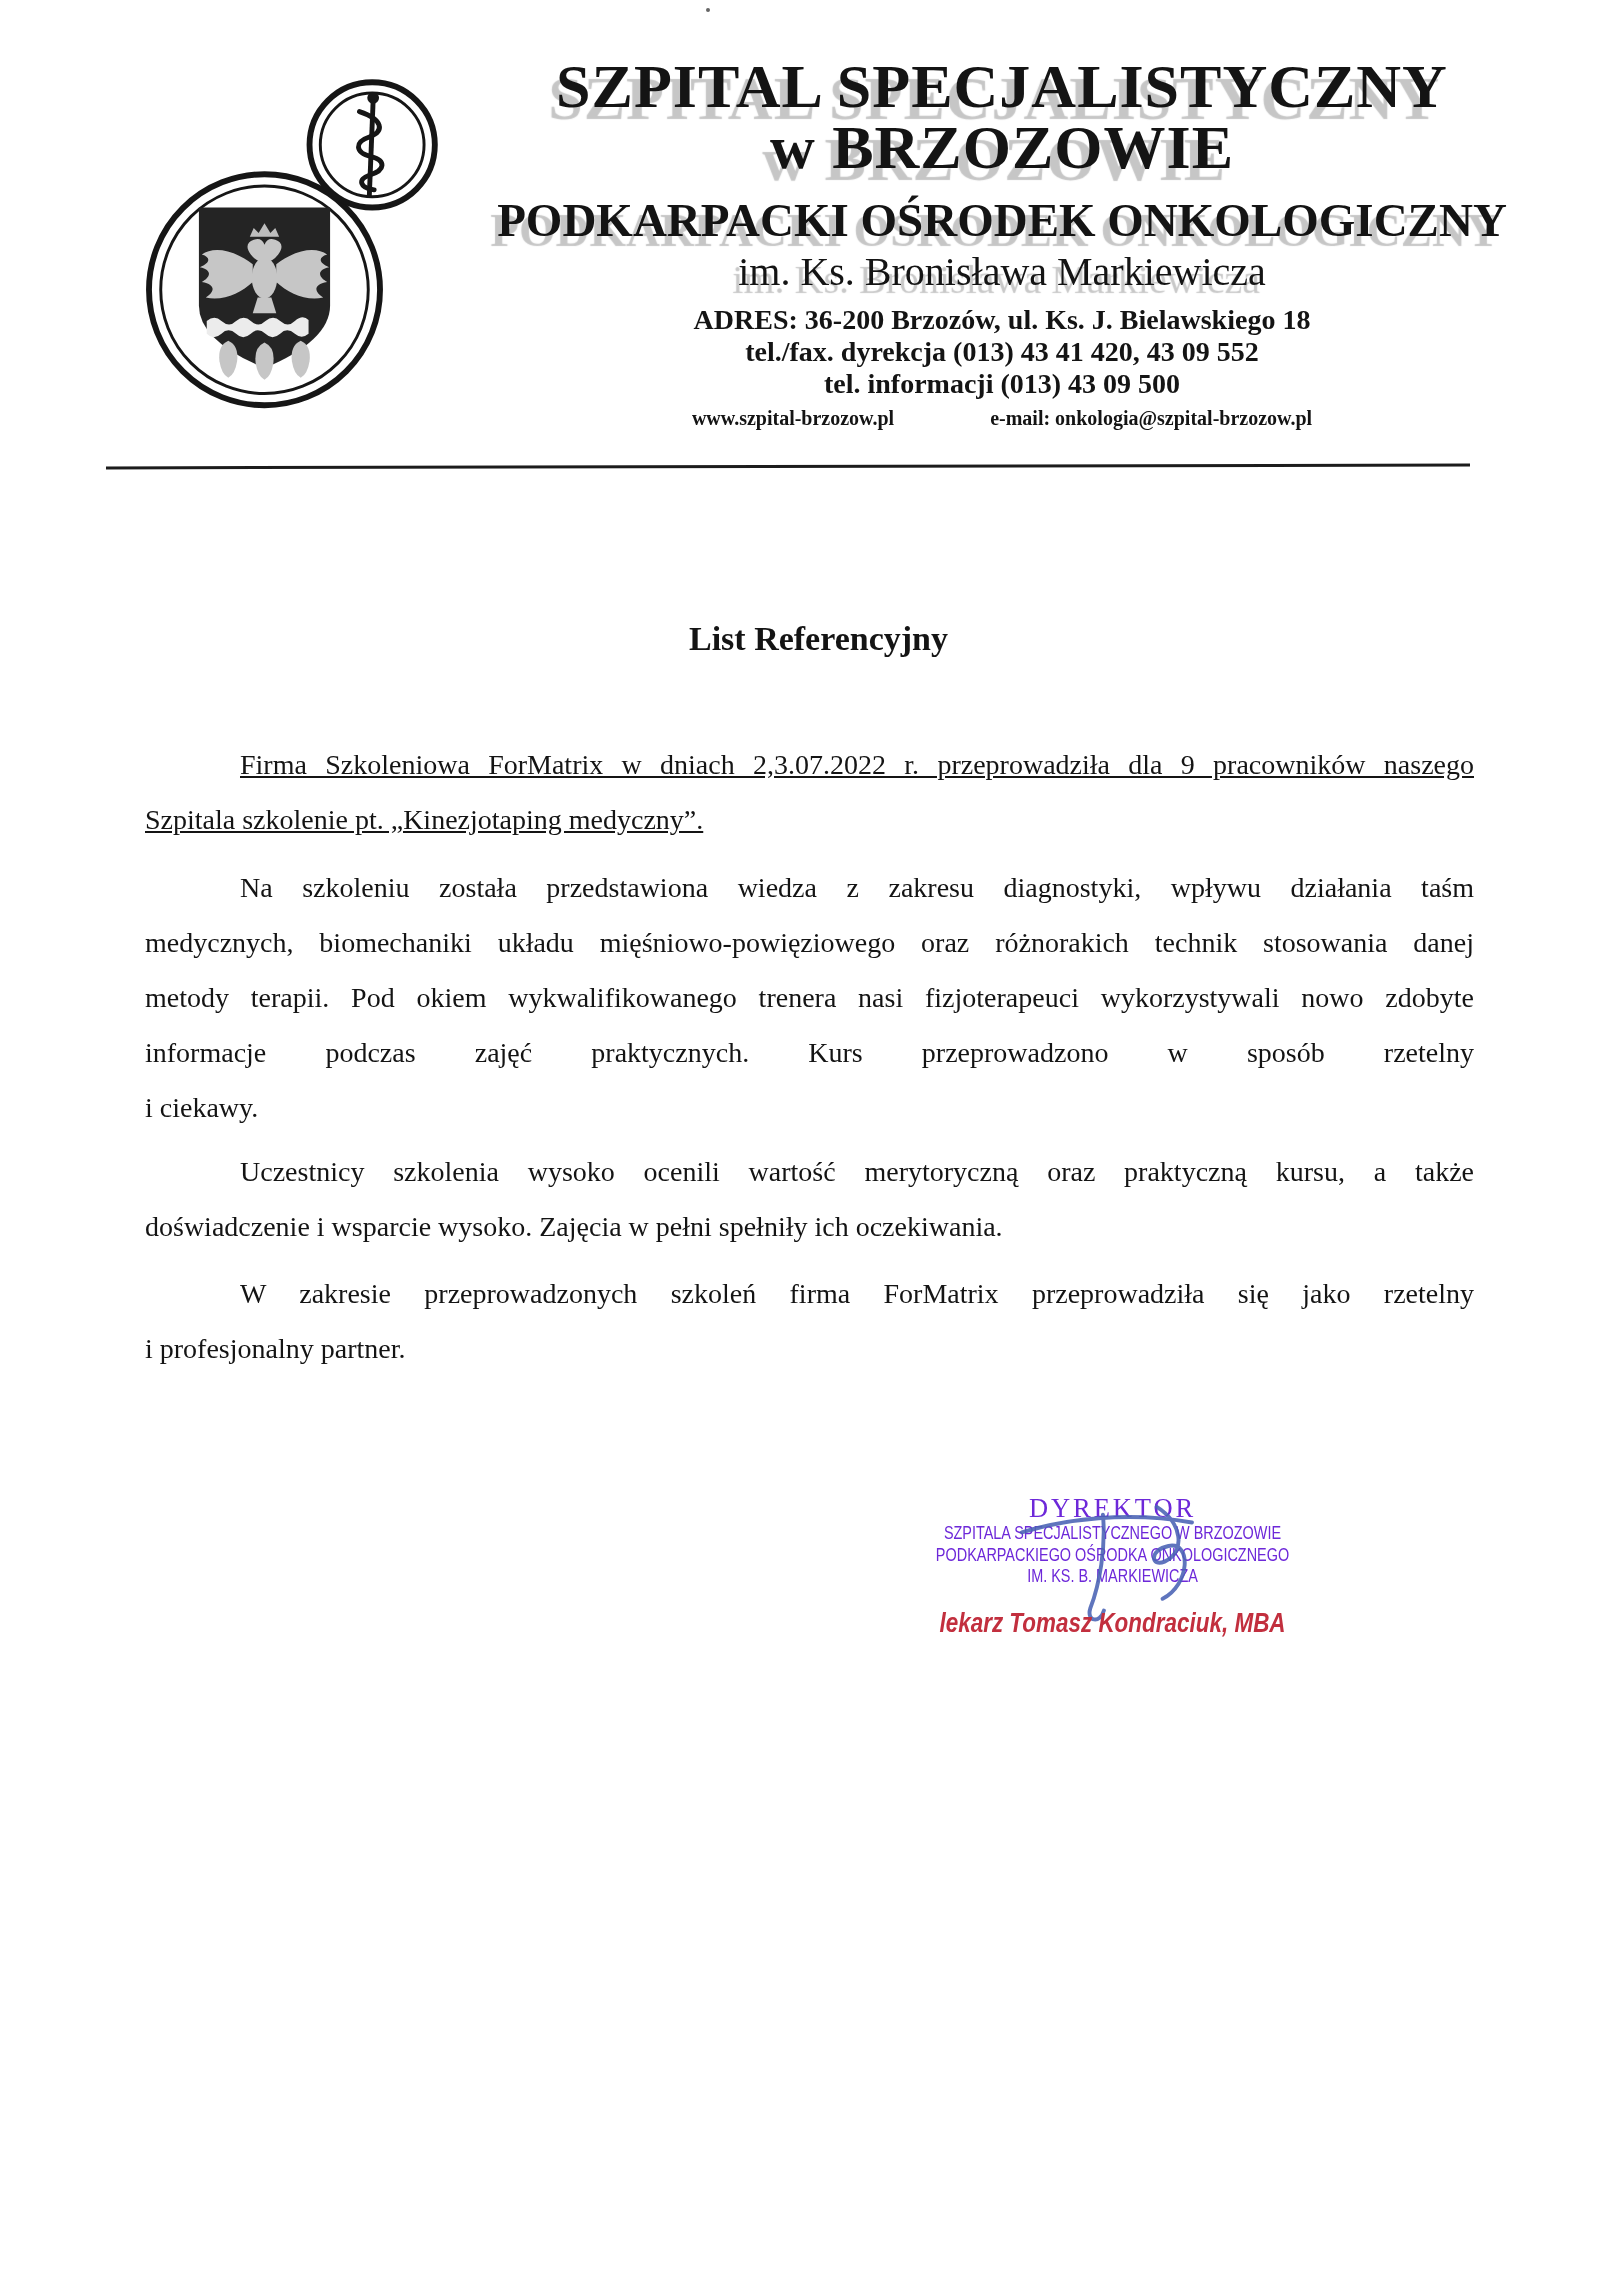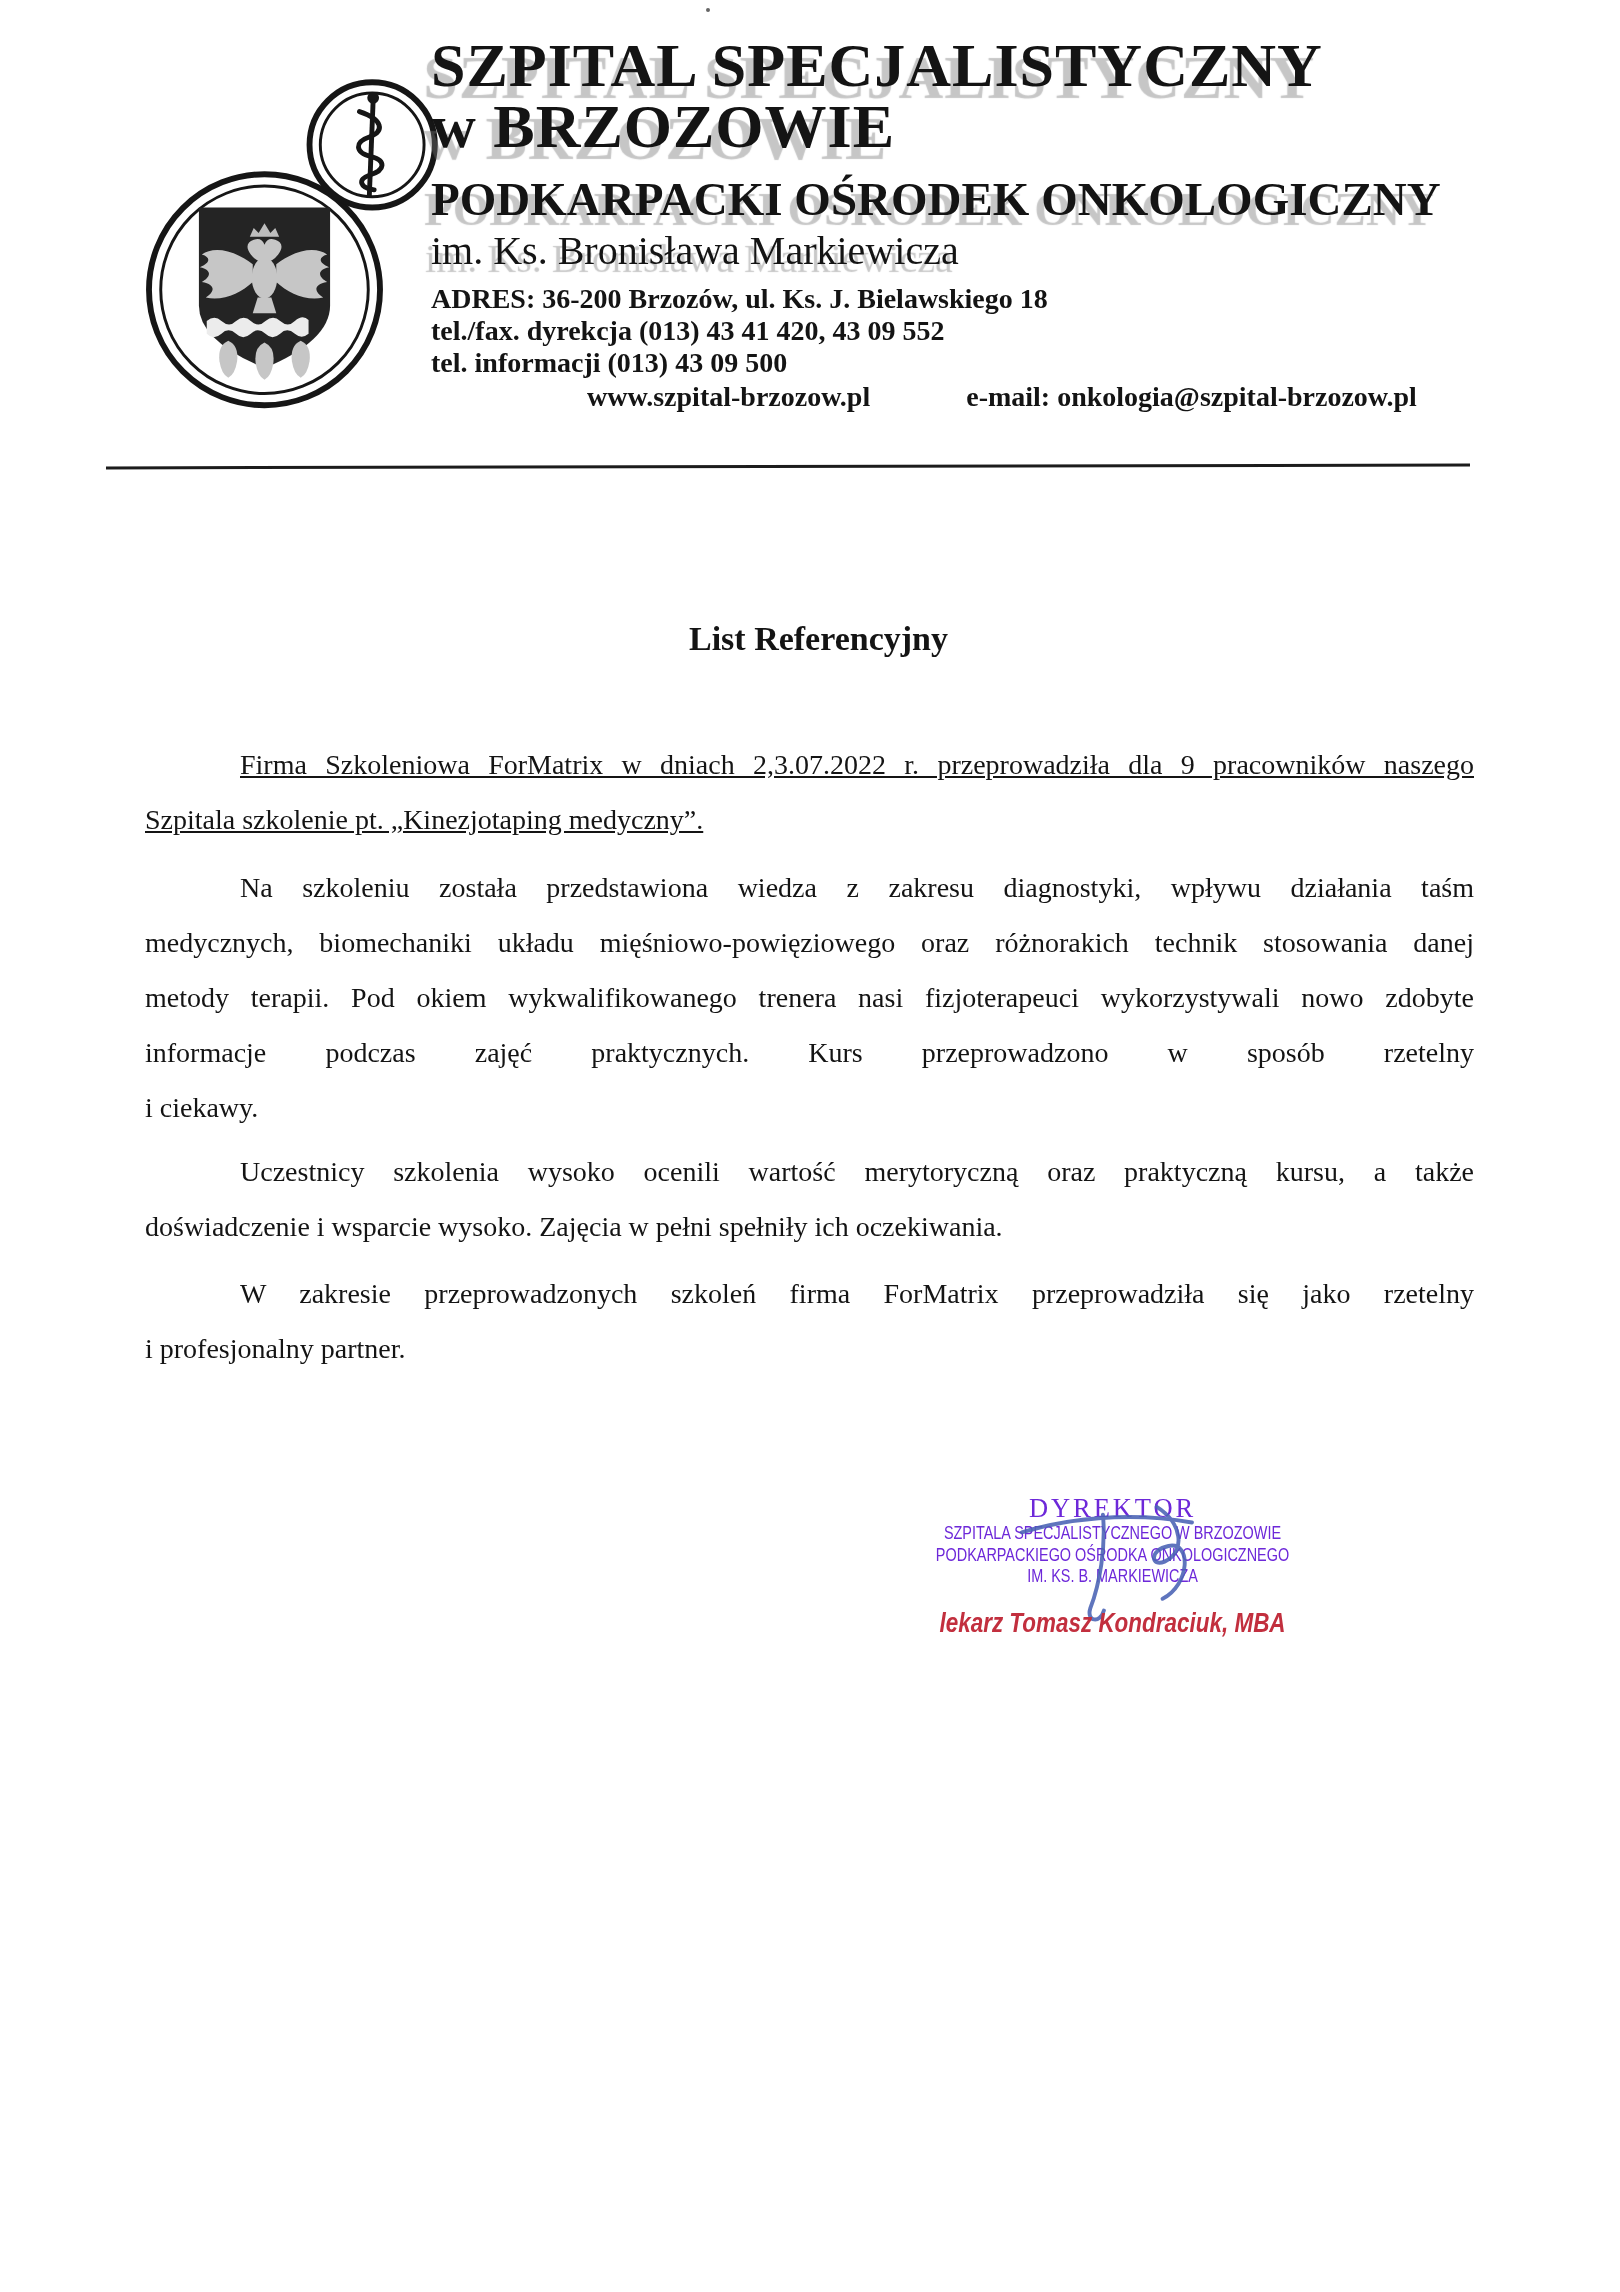--- a/index.html
+++ b/index.html
@@ -2,36 +2,36 @@
 <html><head>
 <meta charset="utf-8">
 <style>
   html,body{margin:0;padding:0;background:#ffffff;}
   .page{
     position:relative; width:1620px; height:2293px; background:#ffffff;
     font-family:"Liberation Serif","DejaVu Serif",serif; color:#141414; overflow:hidden;
   }
   
   .logo{position:absolute;left:83px;top:45px;}
-  .head-text{position:absolute;left:431px;top:35px;width:1142px;text-align:left;}
+  .head-text{position:absolute;left:431px;top:56px;width:1142px;text-align:center;}
   .h-big{
     font-size:62px;font-weight:bold;line-height:61px;letter-spacing:1px;
     text-shadow:-7.8px 11.8px 1px rgba(118,118,118,0.42);
   }
   .h-mid{
     font-size:47px;font-weight:bold;line-height:53px;margin-top:15.7px;
     text-shadow:-6.9px 9.8px 1px rgba(118,118,118,0.42);
   }
   .h-sub{
     font-size:40px;font-weight:normal;line-height:49px;
     text-shadow:-5.9px 7.8px 1px rgba(118,118,118,0.40);
   }
   .addr{font-size:28px;font-weight:bold;line-height:32px;}
   .addr-first{margin-top:8.8px;}
-  .web-row{display:flex;justify-content:center;gap:96px;font-size:28px;font-weight:bold;line-height:36px;}
+  .web-row{display:flex;justify-content:center;gap:96px;font-size:20px;font-weight:bold;line-height:36px;}
   .rule{position:absolute;left:106px;top:465px;width:1364px;height:2.9px;background:#1c1c1c;transform:rotate(-0.12deg);}
   .scan-dot{position:absolute;left:706px;top:7.8px;width:3.9px;height:3.9px;border-radius:50%;background:#666;}
   
   .doc-title{position:absolute;left:154px;top:614px;width:1329px;text-align:center;
              font-size:34px;font-weight:bold;line-height:49px;}
   .para{position:absolute;left:145px;width:1329px;font-size:28px;}
   .ln{line-height:55px;height:55px;text-align:justify;text-align-last:justify;overflow:hidden;}
   .ln.first{text-indent:95px;}
   .ln.last{text-align:left;text-align-last:start;}
   .p1{top:737px;text-decoration:underline;} .p2{top:860px;} .p3{top:1144px;} .p4{top:1266px;}

